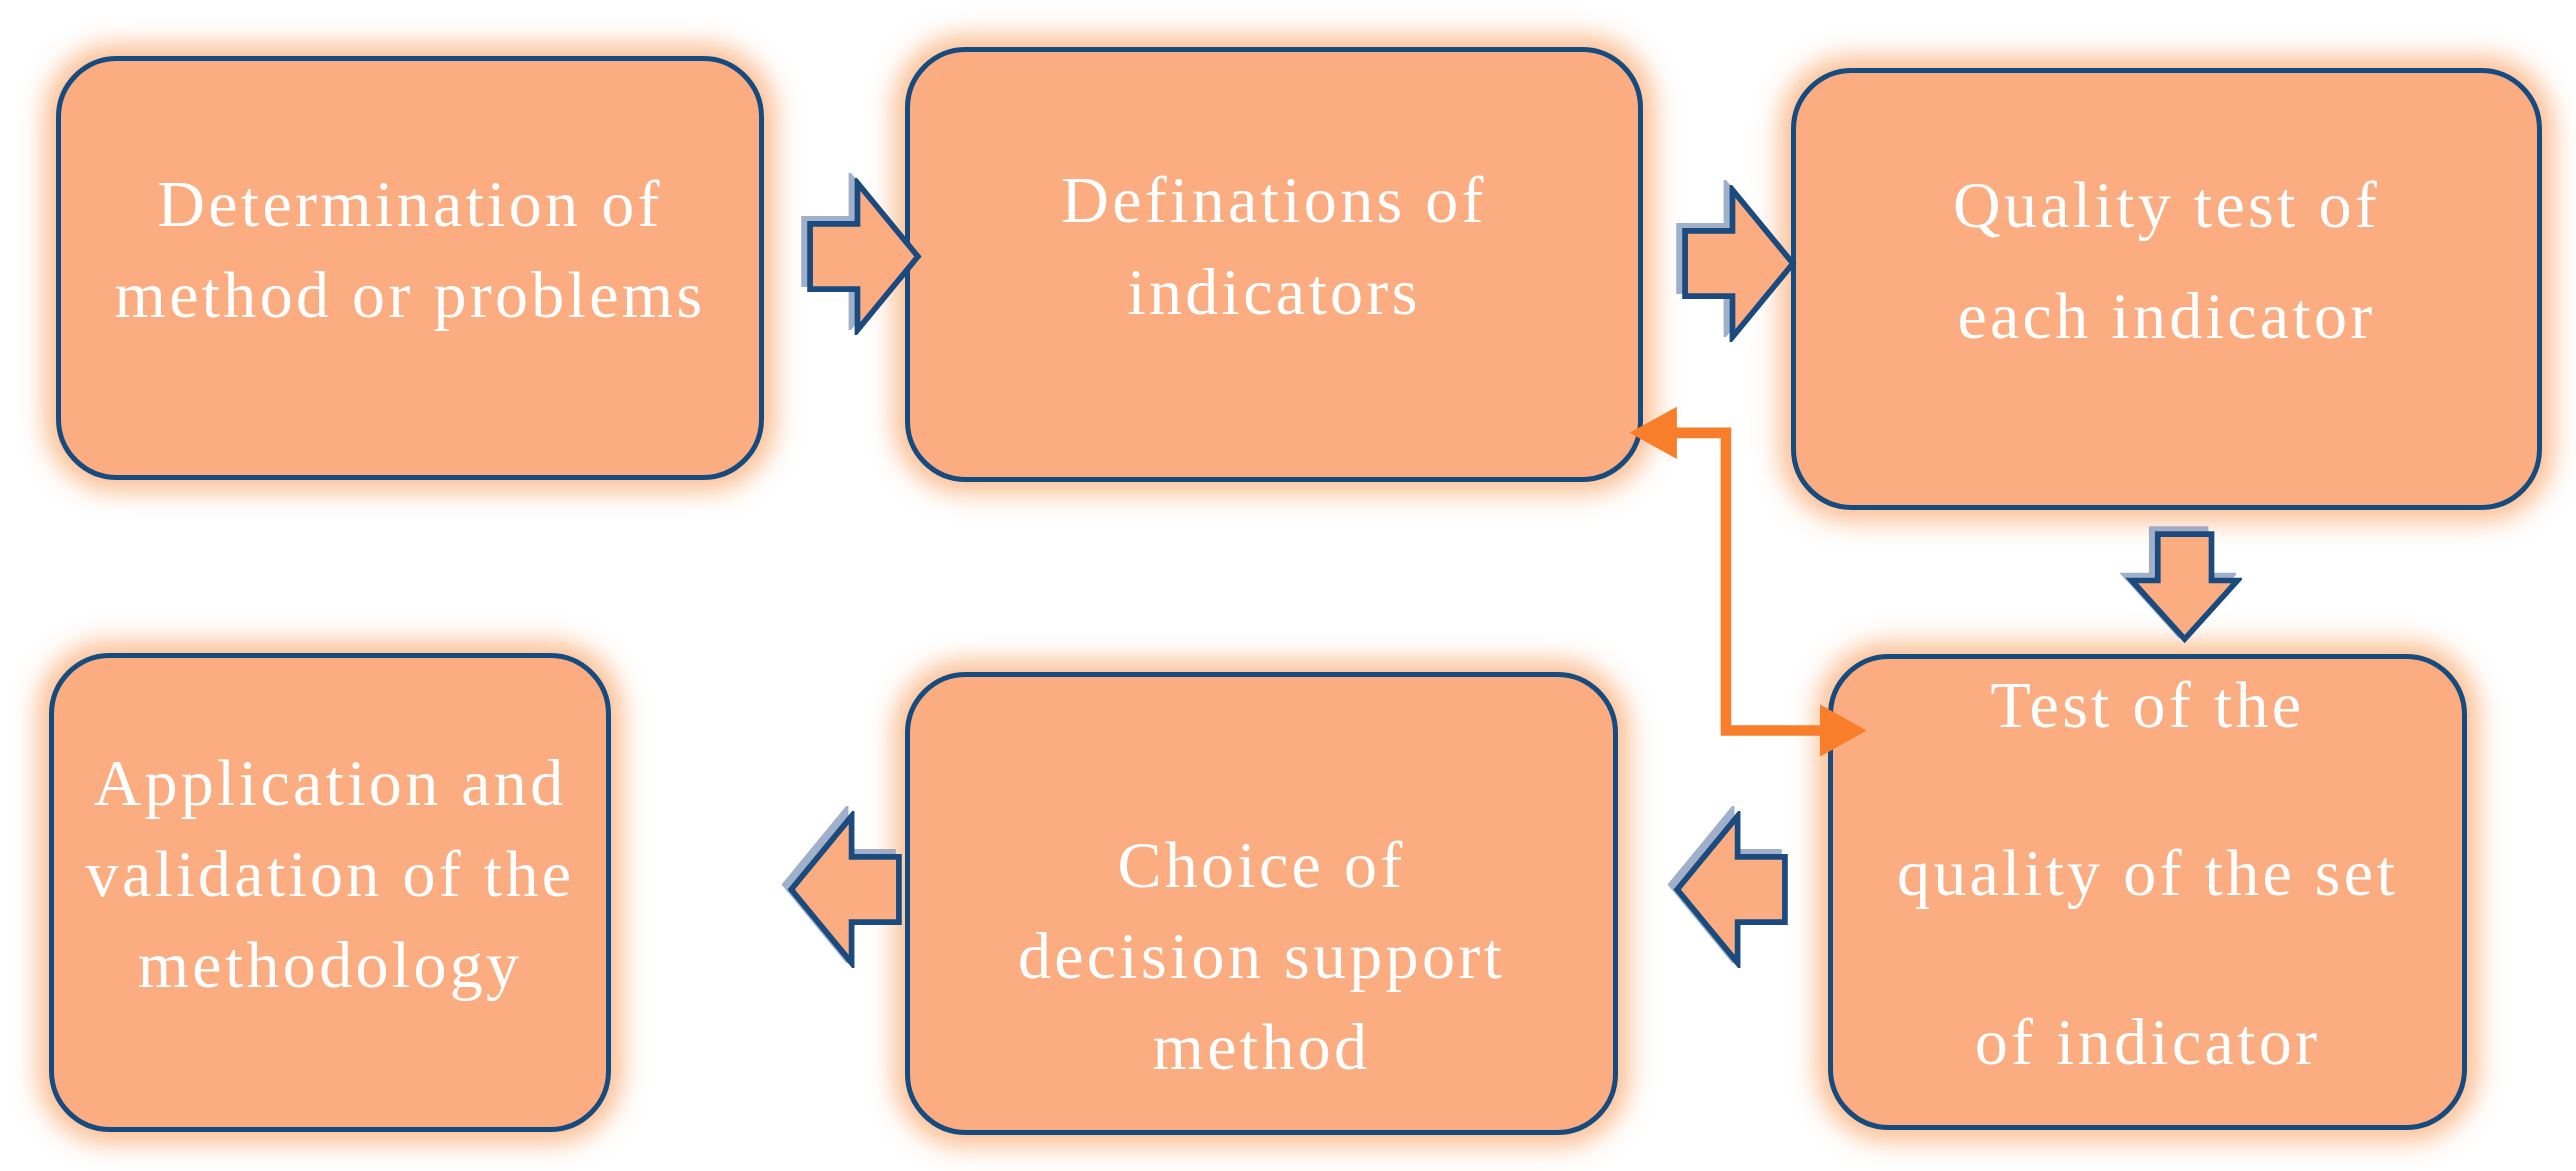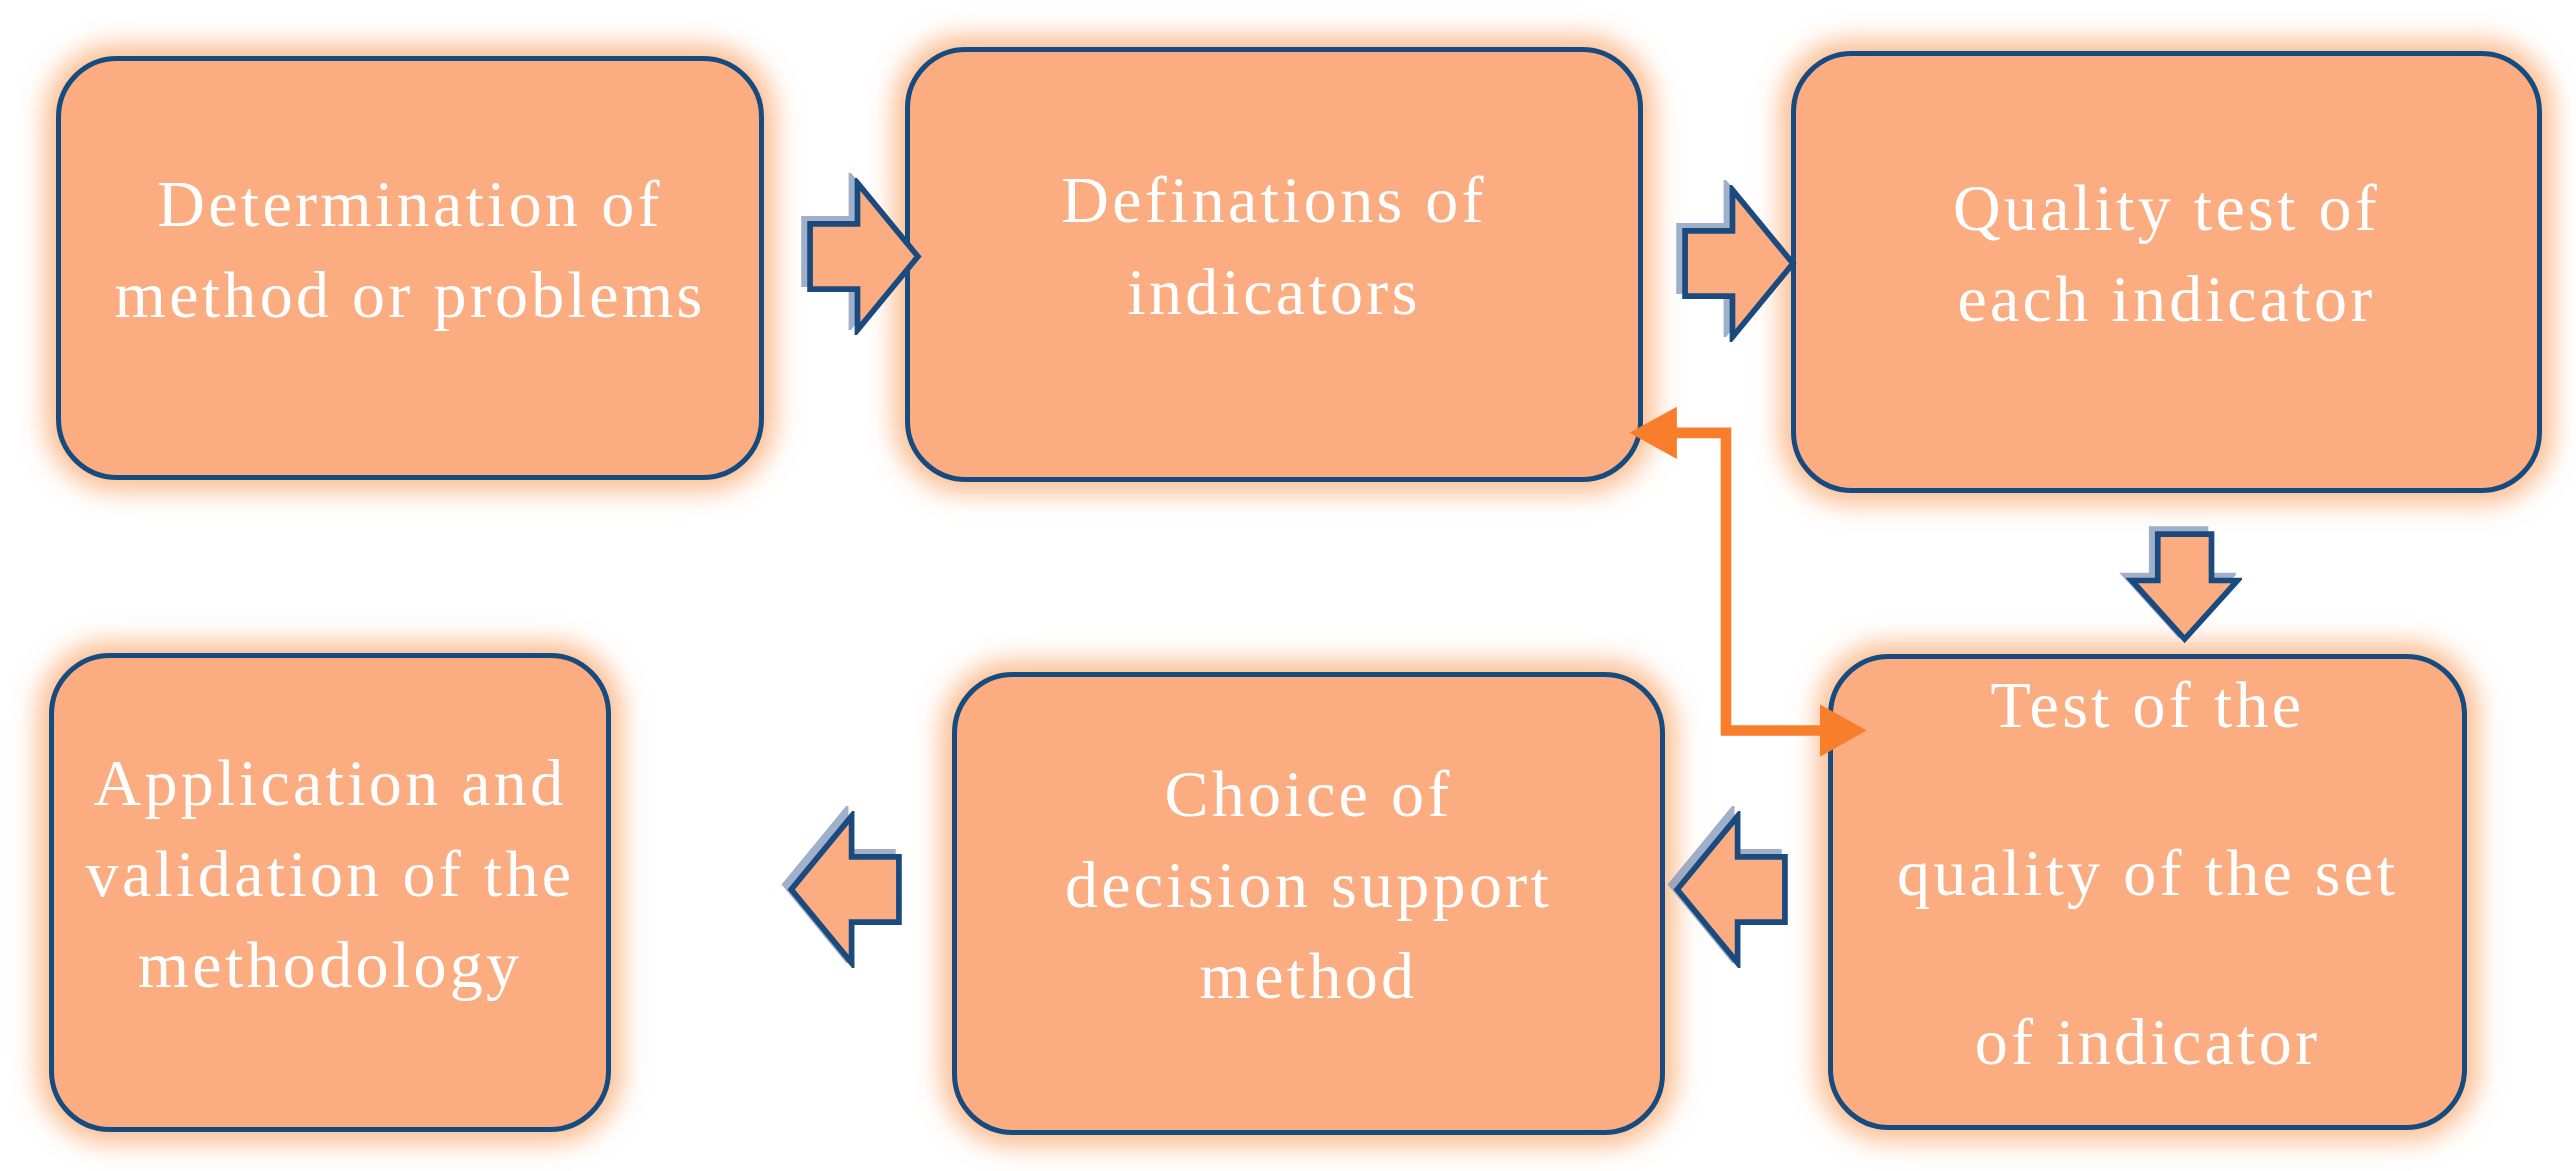--- a/index.html
+++ b/index.html
@@ -60,33 +60,33 @@
     <span class="box-line">method or problems</span>
     <span class="box-line"></span>
   </div>
 
   <div class="fbox" style="left:905px; top:47px; width:738px; height:435px;">
     <span class="box-line">Definations of</span>
     <span class="box-line">indicators</span>
     <span class="box-line"></span>
   </div>
 
-  <div class="fbox" style="left:1791px; top:51px; width:751px; height:442px;">
+  <div class="fbox" style="left:1791px; top:68px; width:751px; height:442px;gap:20px;">
     <span class="box-line">Quality test of</span>
     <span class="box-line">each indicator</span>
     <span class="box-line"></span>
   </div>
 
   <div class="fbox" style="left:1828px; top:654px; width:639px; height:476px;justify-content:space-between;">
     <span class="box-line">Test of the</span>
     <span class="box-line">quality of the set</span>
     <span class="box-line">of indicator</span>
   </div>
 
-  <div class="fbox" style="left:952px; top:672px; width:713px; height:463px;">
+  <div class="fbox" style="left:905px; top:672px; width:713px; height:463px;justify-content:flex-end;">
     <span class="box-line">Choice of</span>
     <span class="box-line">decision support</span>
     <span class="box-line">method</span>
   </div>
 
   <div class="fbox" style="left:49px; top:653px; width:562px; height:479px;">
     <span class="box-line">Application and</span>
     <span class="box-line">validation of the</span>
     <span class="box-line">methodology</span>
   </div>

